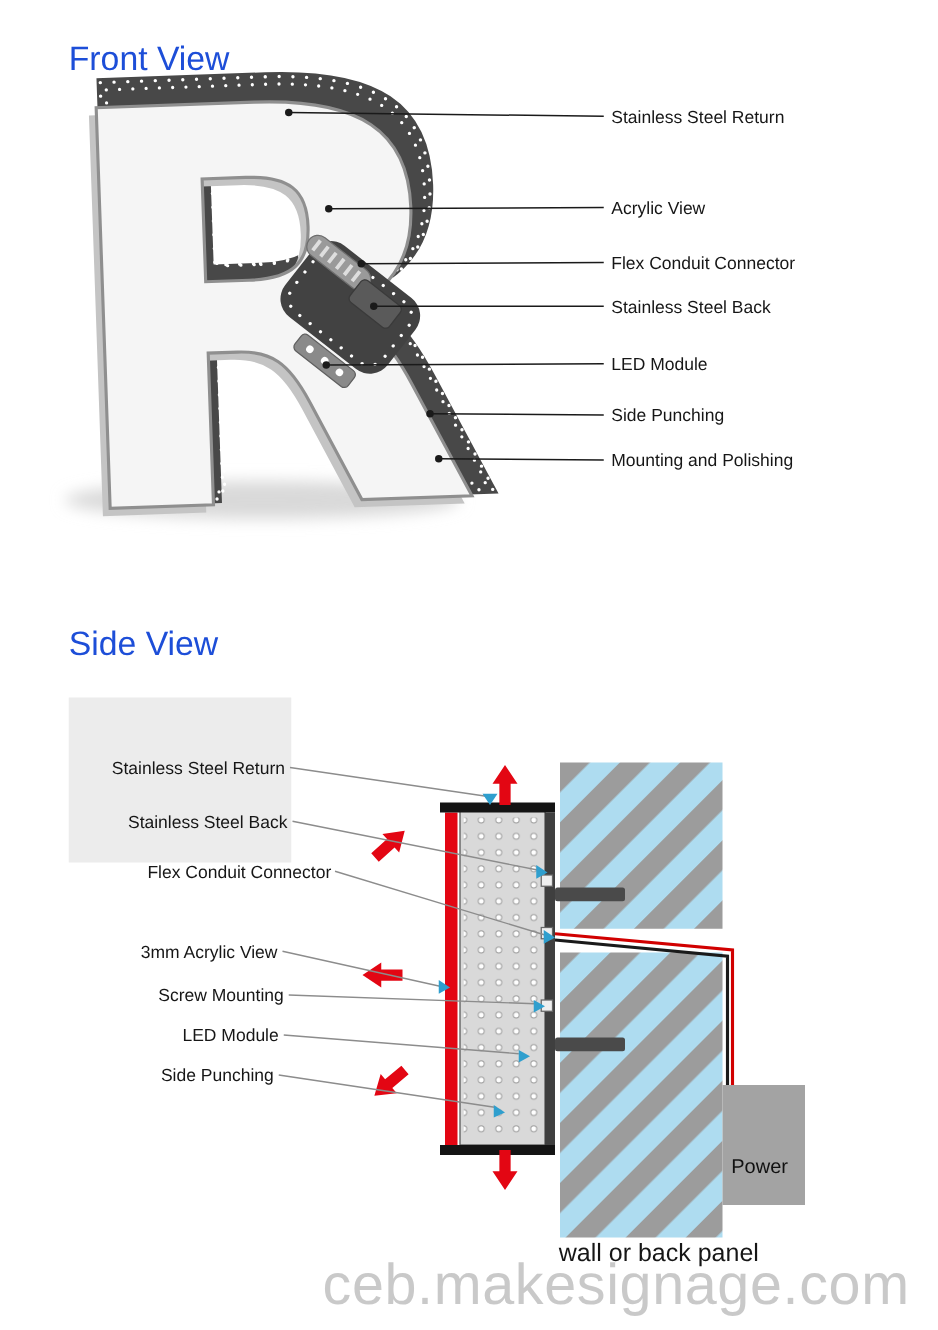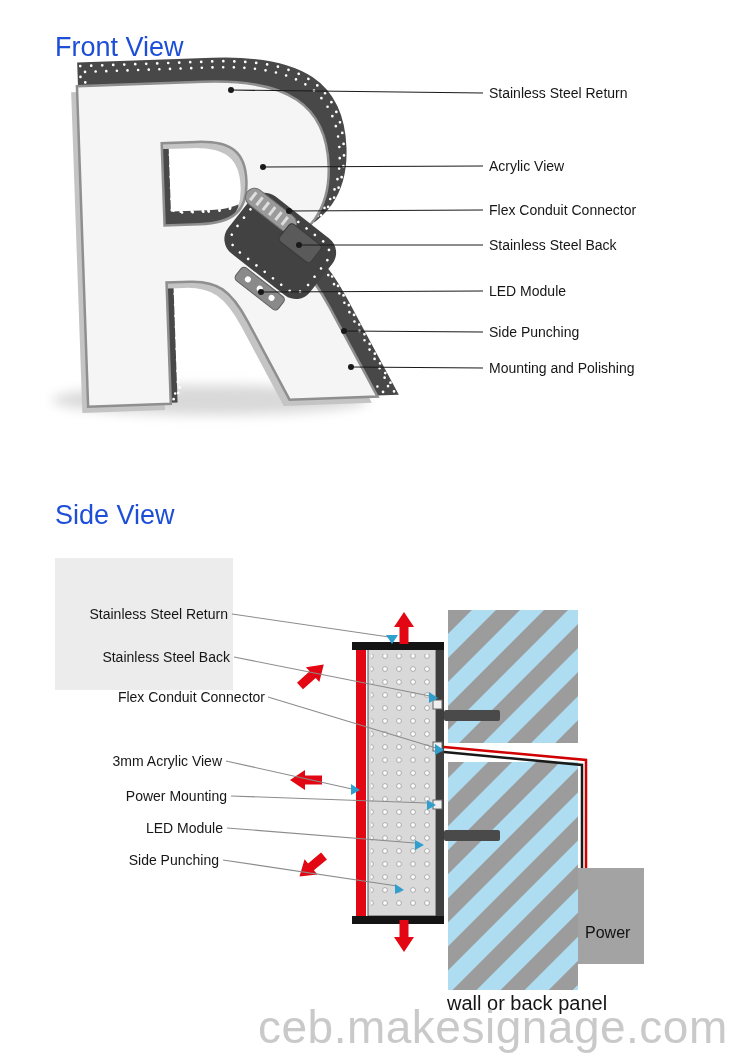--- a/index.html
+++ b/index.html
@@ -163,20 +163,20 @@
   <div class="lbl" style="left:489px;top:200px">Flex Conduit Connector</div>
   <div class="lbl" style="left:489px;top:235px">Stainless Steel Back</div>
   <div class="lbl" style="left:489px;top:281px">LED Module</div>
   <div class="lbl" style="left:489px;top:322px">Side Punching</div>
   <div class="lbl" style="left:489px;top:358px">Mounting and Polishing</div>
 
   <div class="lbl right" style="right:522px;top:604px">Stainless Steel Return</div>
   <div class="lbl right" style="right:520px;top:647px">Stainless Steel Back</div>
   <div class="lbl right" style="right:485px;top:687px">Flex Conduit Connector</div>
   <div class="lbl right" style="right:528px;top:751px">3mm Acrylic View</div>
-  <div class="lbl right" style="right:523px;top:786px">Power Mounting</div>
+  <div class="lbl right" style="right:523px;top:786px">Screw Mounting</div>
   <div class="lbl right" style="right:527px;top:818px">LED Module</div>
   <div class="lbl right" style="right:531px;top:850px">Side Punching</div>
 
   <div class="wall-label" style="left:447px;top:992px">wall or back panel</div>
 
   <div class="watermark" style="left:258px;top:1000px">ceb.makesignage.com</div>
 </div>
 
 </body></html>

